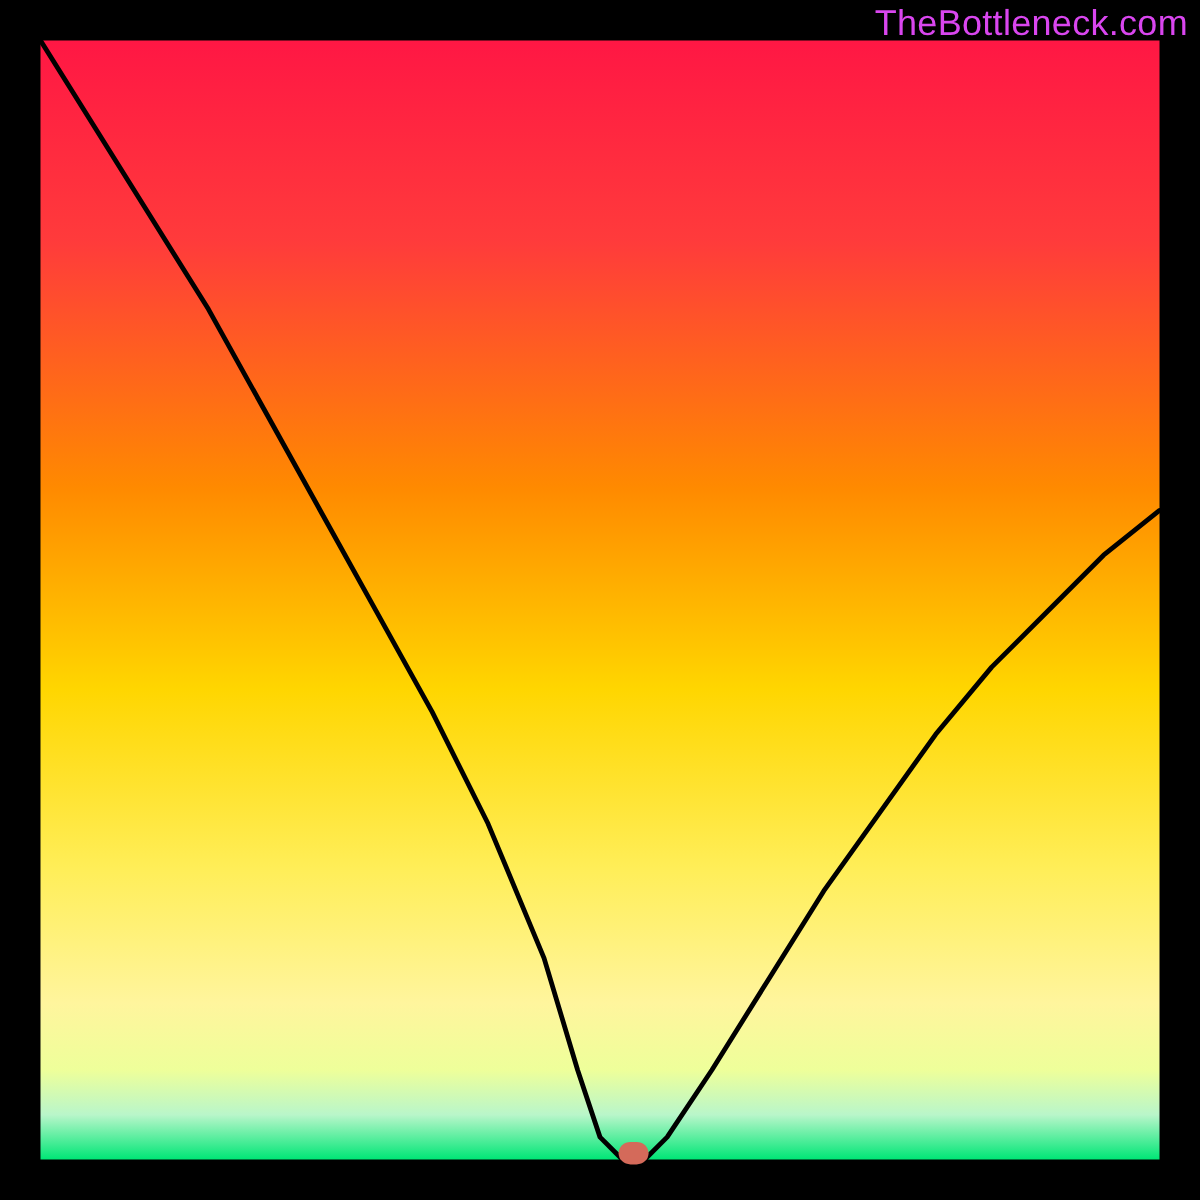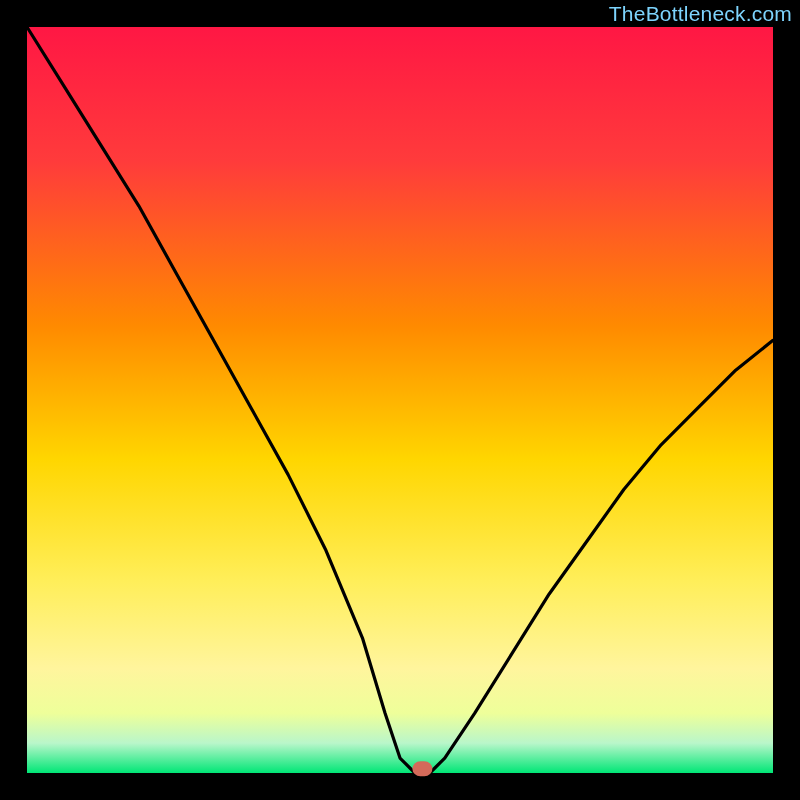--- a/index.html
+++ b/index.html
@@ -14,22 +14,22 @@
   .stage {
     position: relative;
     width: 800px;
     height: 800px;
     background: #000;
   }
   .watermark {
     position: absolute;
     top: 2px;
     right: 8px;
-    color: #7dd3fc;
-    font-size: 21px;
+    color: #d946ef;
+    font-size: 24px;
     letter-spacing: 0.2px;
     z-index: 5;
   }
   svg {
     position: absolute;
     top: 0;
     left: 0;
   }
 </style>
 </head>

